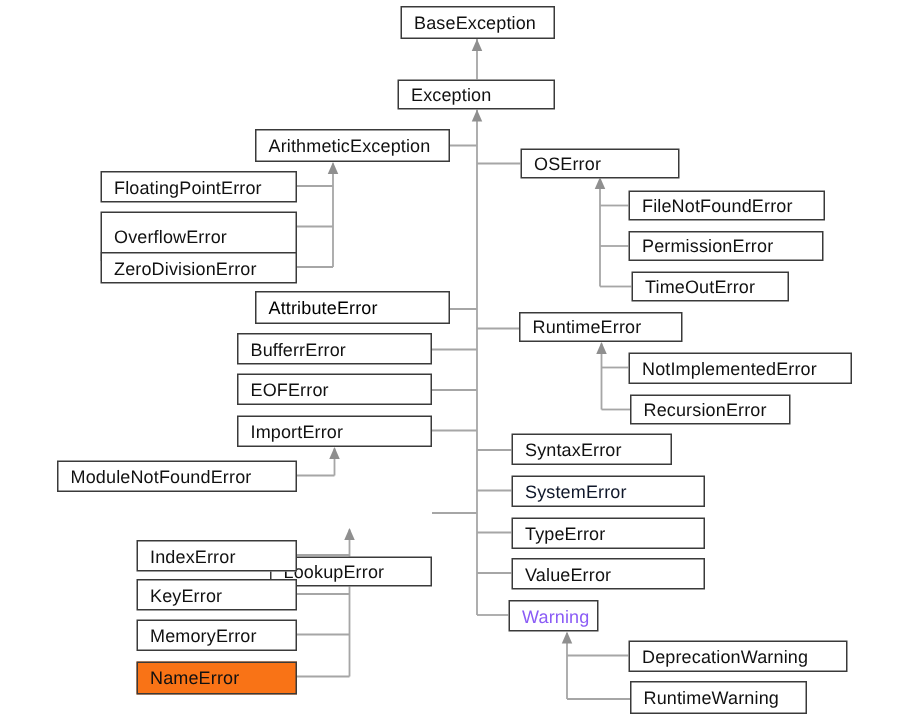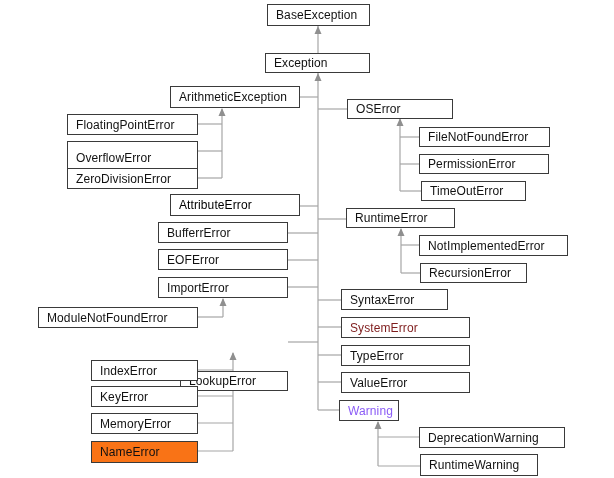--- a/index.html
+++ b/index.html
@@ -99,21 +99,21 @@
       <div class="node" style="left: 421px; top: 181px; width: 105px; height: 20px; border-color: rgb(58, 58, 58); background: rgb(255, 255, 255); color: rgb(17, 17, 17);">TimeOutError</div>
       <div class="node" style="left: 158px; top: 194px; width: 130px; height: 22px; border-color: rgb(58, 58, 58); background: rgb(255, 255, 255); color: #000000; margin-left: 12px;">AttributeError</div>
       <div class="node" style="left: 158px; top: 222px; width: 130px; height: 21px; border-color: rgb(58, 58, 58); background: rgb(255, 255, 255); color: rgb(17, 17, 17);">BufferrError</div>
       <div class="node" style="left: 158px; top: 249px; width: 130px; height: 21px; border-color: rgb(58, 58, 58); background: rgb(255, 255, 255); color: rgb(17, 17, 17);">EOFError</div>
       <div class="node" style="left: 158px; top: 277px; width: 130px; height: 21px; border-color: rgb(58, 58, 58); background: rgb(255, 255, 255); color: rgb(17, 17, 17);">ImportError</div>
       <div class="node" style="left: 38px; top: 307px; width: 160px; height: 21px; border-color: rgb(58, 58, 58); background: rgb(255, 255, 255); color: rgb(17, 17, 17);">ModuleNotFoundError</div>
       <div class="node" style="left: 346px; top: 208px; width: 109px; height: 20px; border-color: rgb(58, 58, 58); background: rgb(255, 255, 255); color: rgb(17, 17, 17);">RuntimeError</div>
       <div class="node" style="left: 419px; top: 235px; width: 149px; height: 21px; border-color: rgb(58, 58, 58); background: rgb(255, 255, 255); color: rgb(17, 17, 17);">NotImplementedError</div>
       <div class="node" style="left: 420px; top: 263px; width: 107px; height: 20px; border-color: rgb(58, 58, 58); background: rgb(255, 255, 255); color: rgb(17, 17, 17);">RecursionError</div>
       <div class="node" style="left: 341px; top: 289px; width: 107px; height: 21px; border-color: rgb(58, 58, 58); background: rgb(255, 255, 255); color: rgb(17, 17, 17);">SyntaxError</div>
-      <div class="node" style="left: 341px; top: 317px; width: 129px; height: 21px; border-color: rgb(58, 58, 58); background: rgb(255, 255, 255); color: #7f1d1d;">SystemError</div>
+      <div class="node" style="left: 341px; top: 317px; width: 129px; height: 21px; border-color: rgb(58, 58, 58); background: rgb(255, 255, 255); color: #0f172a;">SystemError</div>
       <div class="node" style="left: 341px; top: 345px; width: 129px; height: 21px; border-color: rgb(58, 58, 58); background: rgb(255, 255, 255); color: rgb(17, 17, 17);">TypeError</div>
       <div class="node" style="left: 341px; top: 372px; width: 129px; height: 21px; border-color: rgb(58, 58, 58); background: rgb(255, 255, 255); color: rgb(17, 17, 17);">ValueError</div>
       <div class="node" style="left: 339px; top: 400px; width: 60px; height: 21px; border-color: rgb(58, 58, 58); background: rgb(255, 255, 255); color: #8b5cf6;">Warning</div>
       <div class="node" style="left: 419px; top: 427px; width: 146px; height: 21px; border-color: rgb(58, 58, 58); background: rgb(255, 255, 255); color: rgb(17, 17, 17);">DeprecationWarning</div>
       <div class="node" style="left: 420px; top: 454px; width: 118px; height: 22px; border-color: rgb(58, 58, 58); background: rgb(255, 255, 255); color: rgb(17, 17, 17);">RuntimeWarning</div>
       <div class="node" style="left: 180px; top: 332px; width: 108px; height: 20px; border-color: rgb(58, 58, 58); background: rgb(255, 255, 255); color: rgb(17, 17, 17); margin-top: 39px;">LookupError</div>
       <div class="node" style="left: 91px; top: 360px; width: 107px; height: 21px; border-color: rgb(58, 58, 58); background: rgb(255, 255, 255); color: rgb(17, 17, 17);">IndexError</div>
       <div class="node" style="left: 91px; top: 386px; width: 107px; height: 21px; border-color: rgb(58, 58, 58); background: rgb(255, 255, 255); color: rgb(17, 17, 17);">KeyError</div>
       <div class="node" style="left: 91px; top: 413px; width: 107px; height: 21px; border-color: rgb(58, 58, 58); background: rgb(255, 255, 255); color: rgb(17, 17, 17);">MemoryError</div>
       <div class="node" style="left: 91px; top: 441px; width: 107px; height: 22px; border-color: rgb(58, 58, 58); background: #f97316; color: rgb(17, 17, 17);">NameError</div>

